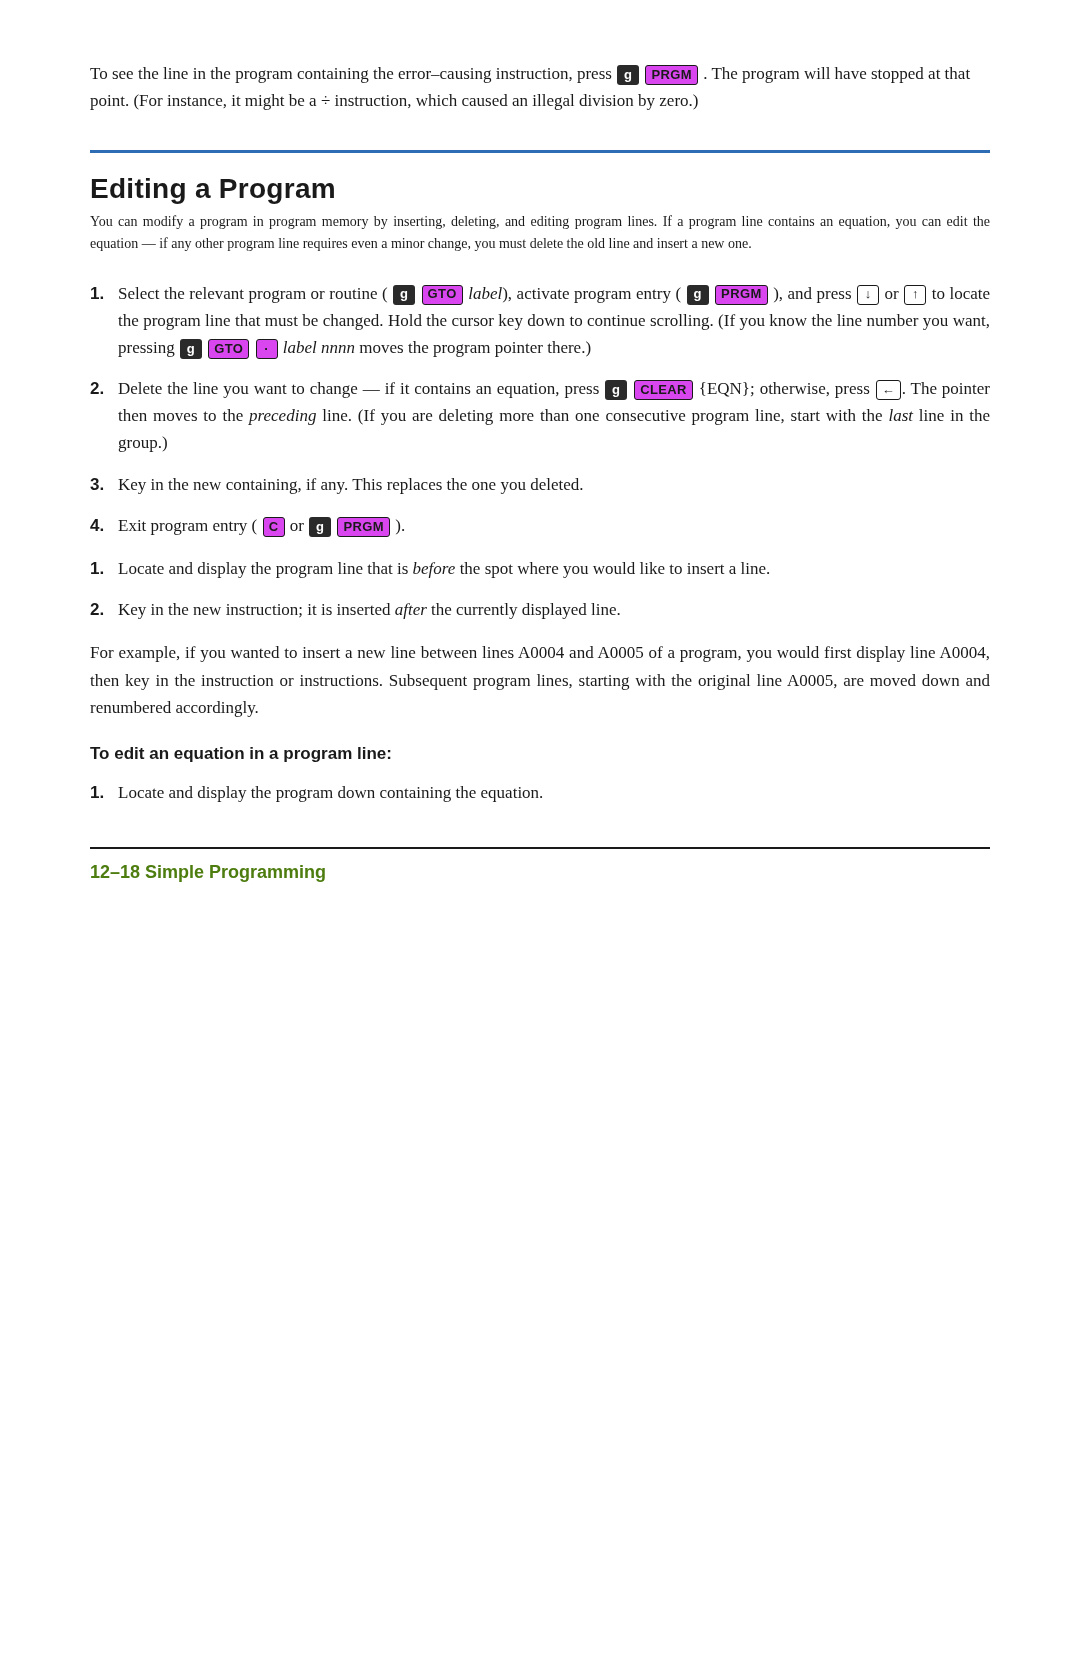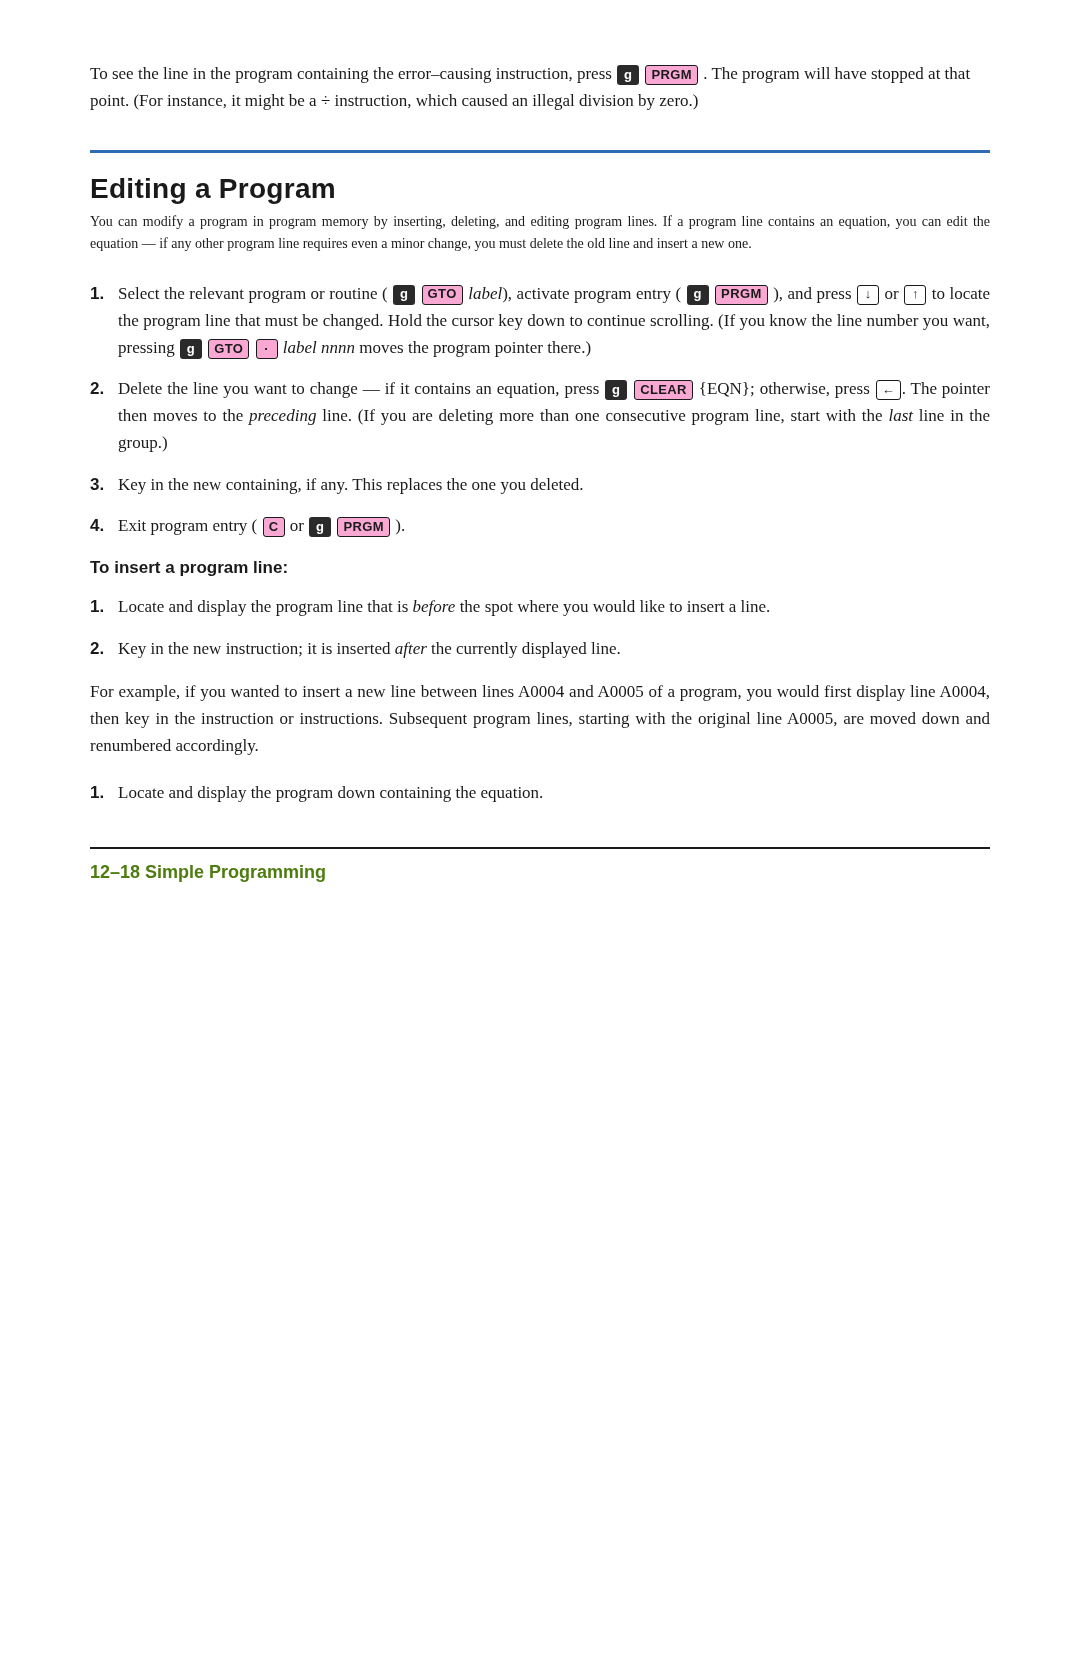--- a/index.html
+++ b/index.html
@@ -98,21 +98,21 @@
       min-width: 22px;
       height: 20px;
       vertical-align: middle;
       margin: 0 1px;
     }
 
     .kbd-bordered {
       display: inline-flex;
       align-items: center;
       justify-content: center;
-      background: #f9a8d4;
+      background: #d946ef;
       color: #1a1a1a;
       font-family: Arial, Helvetica, sans-serif;
       font-size: 13px;
       font-weight: 700;
       padding: 1px 5px;
       border: 1.5px solid #1a1a1a;
       border-radius: 3px;
       white-space: nowrap;
       min-width: 22px;
       height: 20px;
@@ -207,21 +207,20 @@
     <li>
       <span class="step-num">4.</span>
       <span class="step-content">
         Exit program entry ( <span class="kbd-bordered">C</span> or <span class="kbd">g</span> <span class="kbd-bordered">PRGM</span> ).
       </span>
     </li>
   </ol>
 </div>
 
 <div>
-  <p class="subsection-title">To insert a program line:</p>
 
   <ol class="steps">
 
     <li>
       <span class="step-num">1.</span>
       <span class="step-content">
         Locate and display the program line that is <em>before</em> the spot where you would like to insert a line.
       </span>
     </li>
 
@@ -230,20 +229,21 @@
       <span class="step-content">
         Key in the new instruction; it is inserted <em>after</em> the currently displayed line.
       </span>
     </li>
   </ol>
 </div>
 
 <p class="para-text">For example, if you wanted to insert a new line between lines A0004 and A0005 of a program, you would first display line A0004, then key in the instruction or instructions. Subsequent program lines, starting with the original line A0005, are moved down and renumbered accordingly.</p>
 
 <div>
+  <p class="subsection-title">To edit an equation in a program line:</p>
 
   <ol class="steps">
     <li>
       <span class="step-num">1.</span>
       <span class="step-content">Locate and display the program down containing the equation.</span>
     </li>
   </ol>
 </div>
 
 <div class="footer-section">

